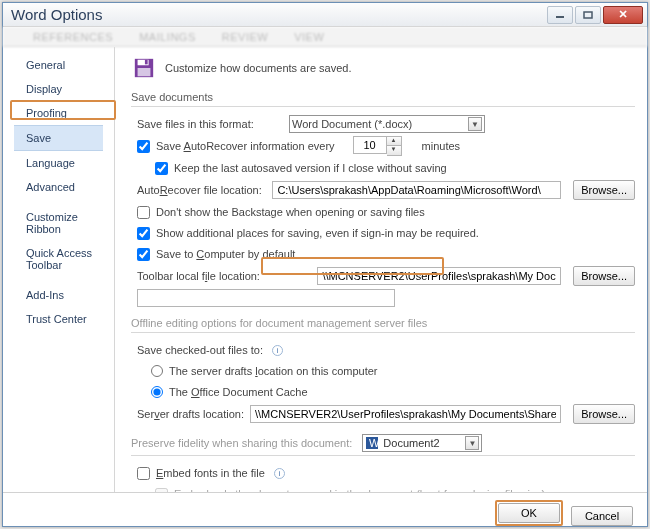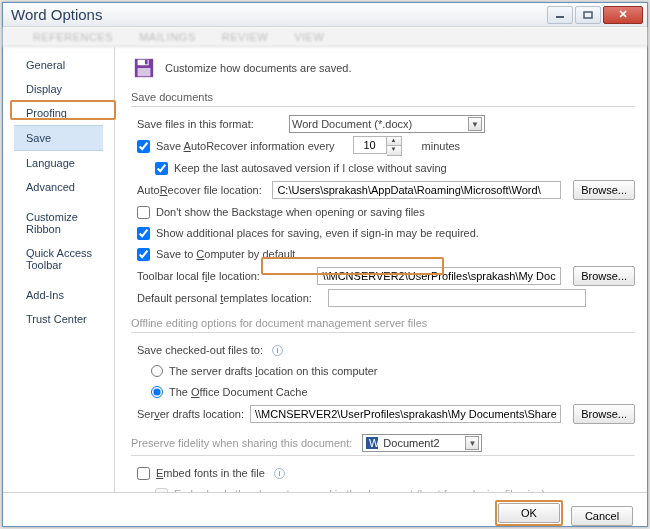--- a/index.html
+++ b/index.html
@@ -145,21 +145,20 @@
       </div>
 
       <div class="row">
         <span class="label" style="width:185px"><span>Toolbar local f</span><span class="under">i</span><span>le location:</span></span>
         <input type="text" style="width: 258px;" value="\\MCNSERVER2\UserProfiles\sprakash\My Documents\">
         <span style="flex:1"></span>
         <button class="btn small">Browse...</button>
       </div>
 
       <div class="row">
-        <span class="label" style="width:185px"><span>Default personal </span><span class="under">t</span><span>emplates location:</span></span>
         <input type="text" style="width: 258px;" value="">
       </div>
 
       <div class="section-title faded">Offline editing options for document management server files</div>
 
       <div class="row">
           <span class="label"><span>Save checked-out files to:</span></span>
           <span class="info">i</span>
         </div>
       <div class="row" style="margin-left:20px">

